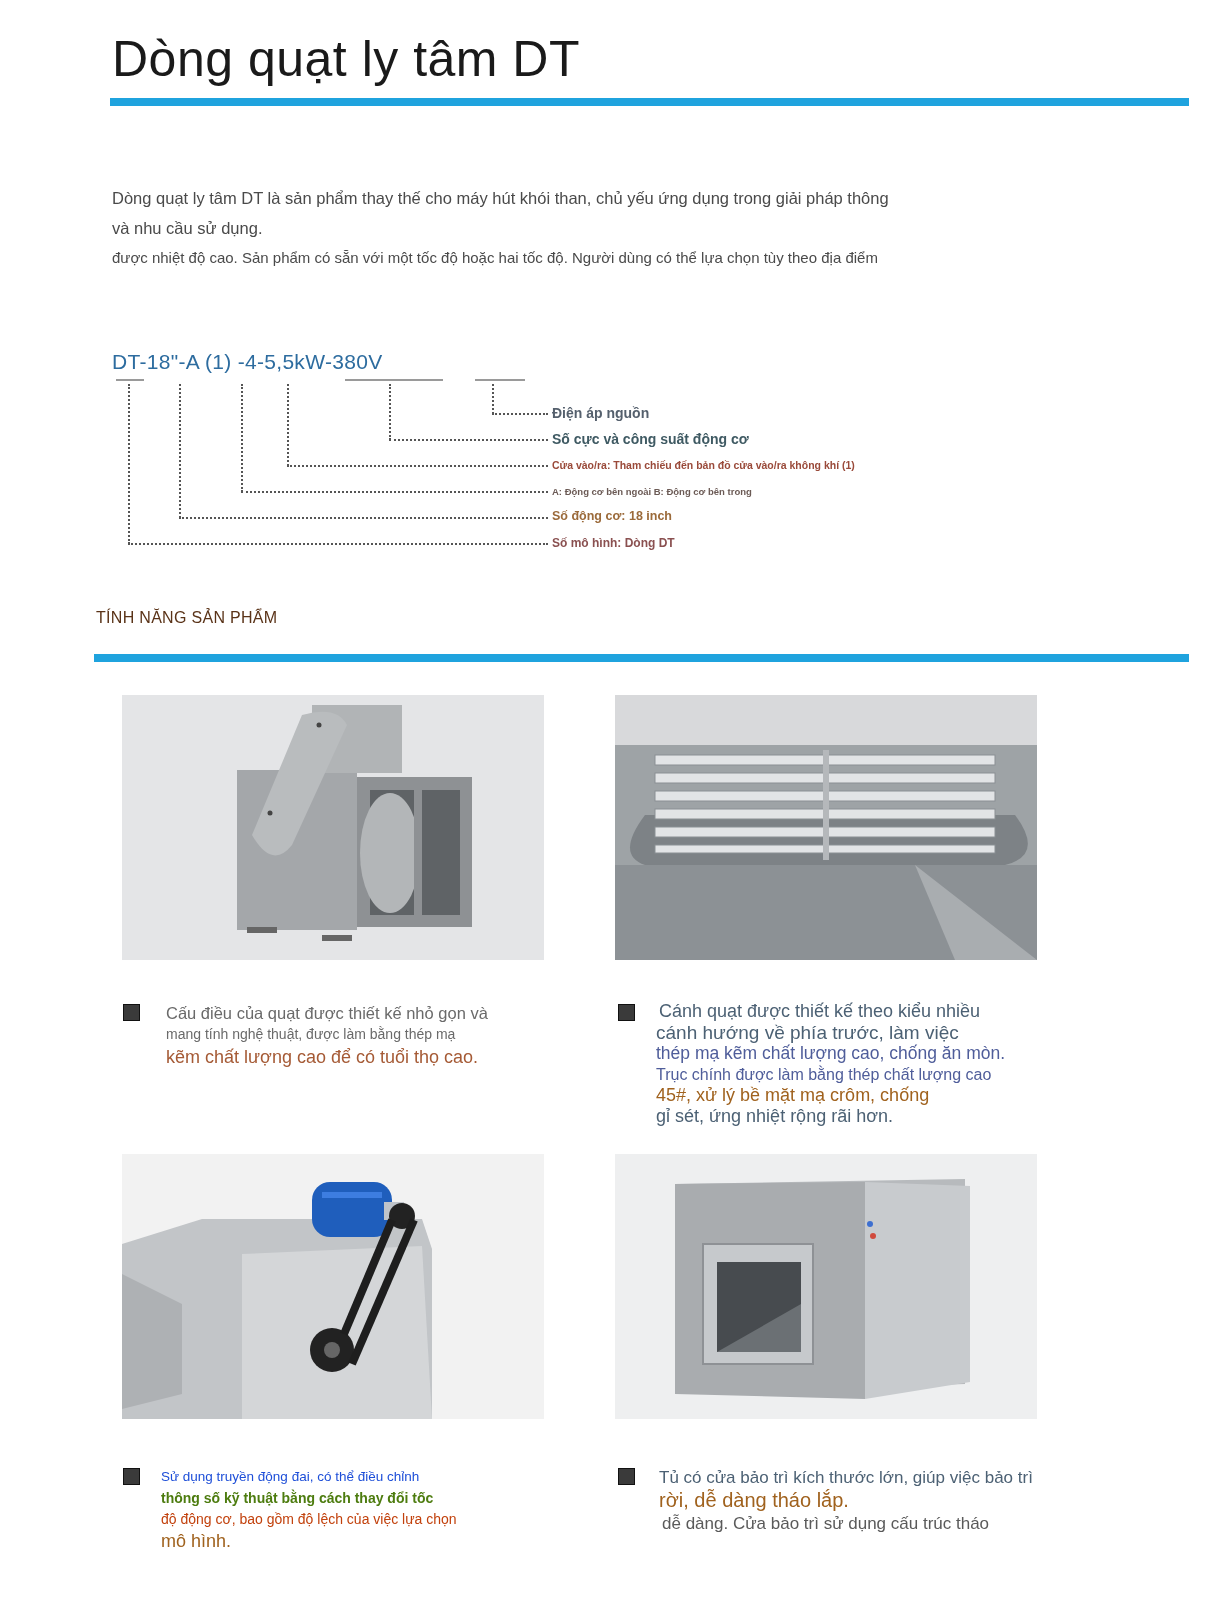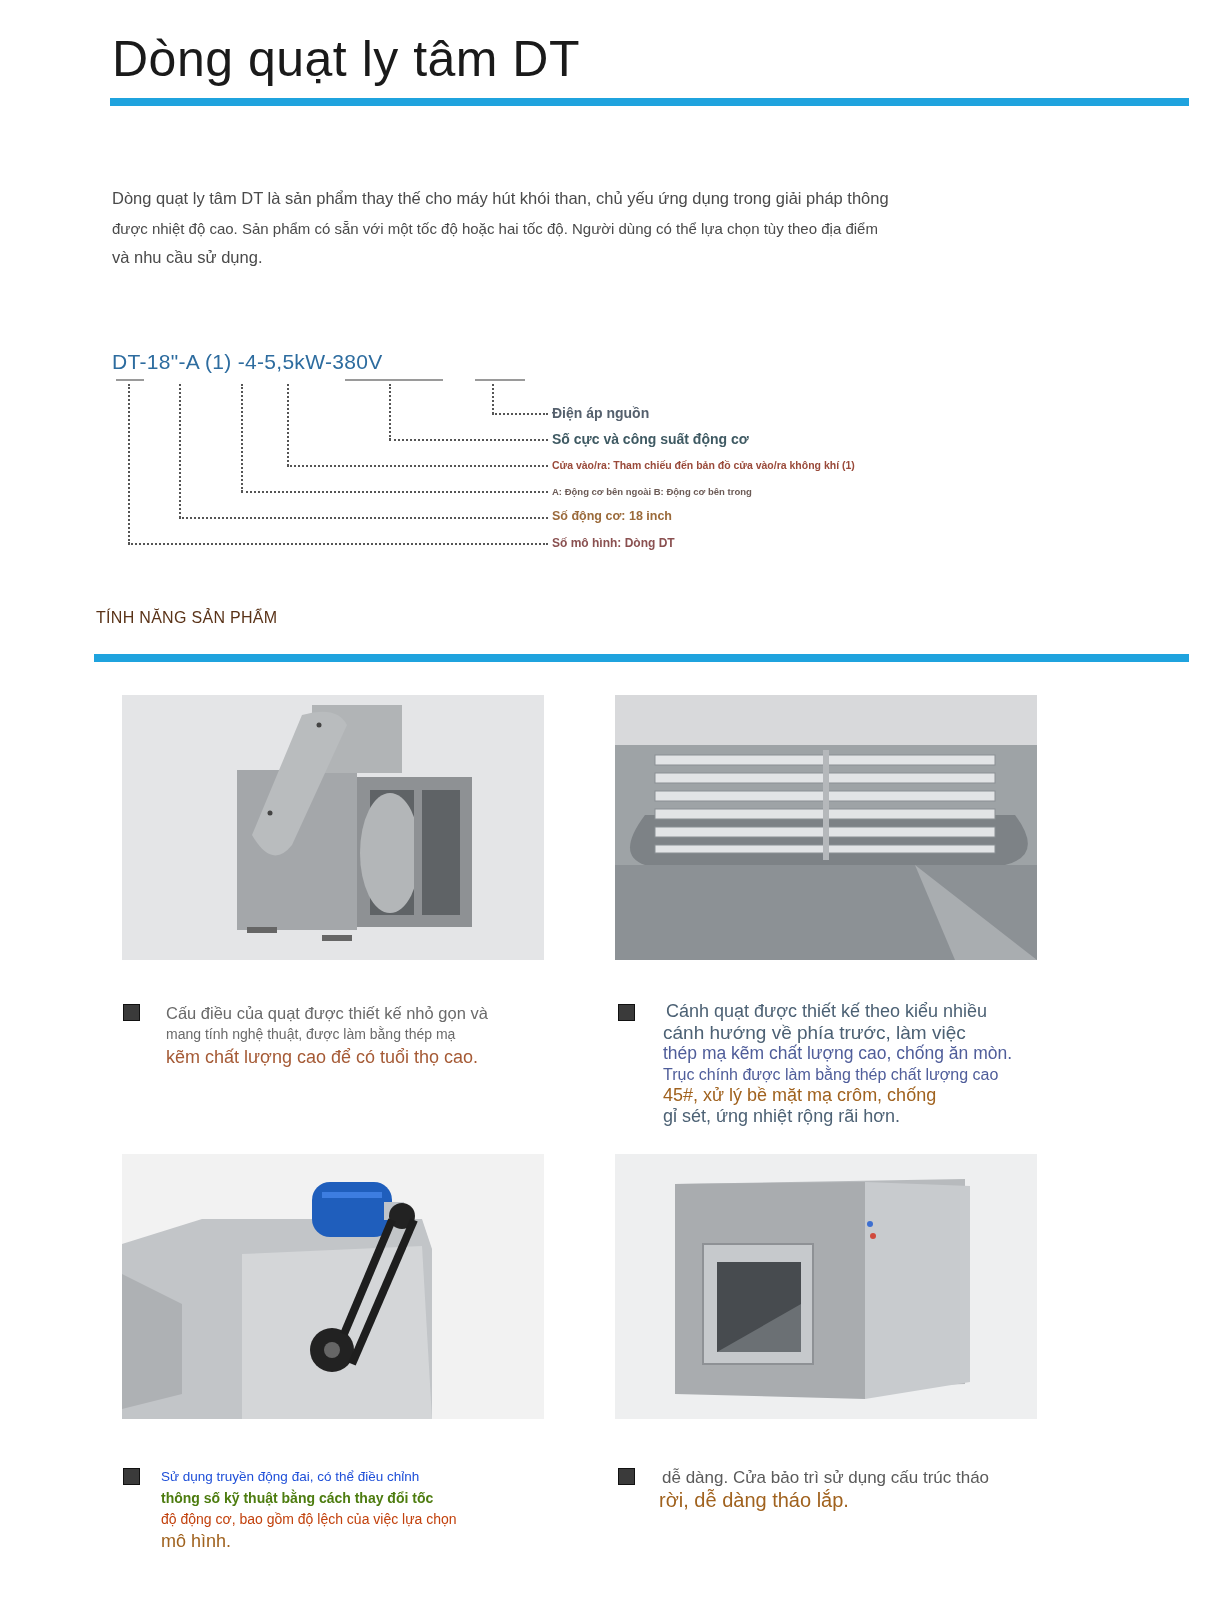--- a/index.html
+++ b/index.html
@@ -23,22 +23,22 @@
   .cap span{display:block;white-space:nowrap;}
 </style>
 </head>
 <body>
 
 <div class="abs title">Dòng quạt ly tâm DT</div>
 <div class="abs bar" style="left:110px;top:98px;width:1079px;"></div>
 
 <div class="abs intro">
   <span class="c-dark">Dòng quạt ly tâm DT là sản phẩm thay thế cho máy hút khói than, chủ yếu ứng dụng trong giải pháp thông</span>
+  <span class="c-dark">và nhu cầu sử dụng.</span>
   <span class="c-dark" style="font-size:15px;">được nhiệt độ cao. Sản phẩm có sẵn với một tốc độ hoặc hai tốc độ. Người dùng có thể lựa chọn tùy theo địa điểm</span>
-  <span class="c-dark">và nhu cầu sử dụng.</span>
 </div>
 
 <div class="abs code">DT-18"-A (1) -4-5,5kW-380V</div>
 <div class="abs ul" style="left:116px;top:379px;width:28px;"></div>
 <div class="abs ul" style="left:345px;top:379px;width:98px;"></div>
 <div class="abs ul" style="left:475px;top:379px;width:50px;"></div>
 
 <div class="abs dv" style="left:128px;top:384px;height:160px;"></div>
 <div class="abs dv" style="left:179px;top:384px;height:134px;"></div>
 <div class="abs dv" style="left:241px;top:384px;height:108px;"></div>
@@ -99,21 +99,21 @@
 </div>
 
 <div class="abs bullet" style="left:123px;top:1004px;"></div>
 <div class="abs cap" style="left:166px;top:1003px;">
   <span style="color:#6a6a6a;font-size:16.5px;">Cấu điều của quạt được thiết kế nhỏ gọn và</span>
   <span style="color:#6a6a6a;font-size:14px;">mang tính nghệ thuật, được làm bằng thép mạ</span>
   <span style="color:#a55a35;font-size:18px;line-height:24px;">kẽm chất lượng cao để có tuổi thọ cao.</span>
 </div>
 
 <div class="abs bullet" style="left:618px;top:1004px;"></div>
-<div class="abs cap" style="left:656px;top:1001px;margin-left:7px;">
+<div class="abs cap" style="left:656px;top:1001px;">
   <span style="color:#4c6174;font-size:18px;padding-left:3px;">Cánh quạt được thiết kế theo kiểu nhiều</span>
   <span style="color:#4c6174;font-size:19px;">cánh hướng về phía trước, làm việc</span>
   <span style="color:#4f5d9a;font-size:17.5px;">thép mạ kẽm chất lượng cao, chống ăn mòn.</span>
   <span style="color:#4f5d9a;font-size:16px;">Trục chính được làm bằng thép chất lượng cao</span>
   <span style="color:#a0621e;font-size:18px;">45#, xử lý bề mặt mạ crôm, chống</span>
   <span style="color:#4c6174;font-size:18px;">gỉ sét, ứng nhiệt rộng rãi hơn.</span>
 </div>
 
 <div class="abs photo" style="left:122px;top:1154px;width:422px;height:265px;background:#f2f2f2;">
   <svg width="422" height="265" viewBox="0 0 422 265">
@@ -147,15 +147,16 @@
 <div class="abs bullet" style="left:123px;top:1468px;"></div>
 <div class="abs cap" style="left:161px;top:1467px;">
   <span style="color:#1d4ed8;font-size:13.5px;line-height:19px;">Sử dụng truyền động đai, có thể điều chỉnh</span>
   <span style="color:#4d7c0f;font-size:14px;line-height:24px;font-weight:bold;">thông số kỹ thuật bằng cách thay đổi tốc</span>
   <span style="color:#c2410c;font-size:14px;line-height:19px;">độ động cơ, bao gồm độ lệch của việc lựa chọn</span>
   <span style="color:#a0621e;font-size:18px;line-height:24px;">mô hình.</span>
 </div>
 
 <div class="abs bullet" style="left:618px;top:1468px;"></div>
 <div class="abs cap" style="left:659px;top:1467px;">
+  <span style="color:#4c6174;font-size:17px;">Tủ có cửa bảo trì kích thước lớn, giúp việc bảo trì</span>
+  <span style="color:#a0621e;font-size:20px;line-height:25px;">rời, dễ dàng tháo lắp.</span>
   <span style="color:#5a5a5a;font-size:17px;padding-left:3px;">dễ dàng. Cửa bảo trì sử dụng cấu trúc tháo</span>
-  <span style="color:#a0621e;font-size:20px;line-height:25px;">rời, dễ dàng tháo lắp.</span>
 </div>
 
 </body></html>

